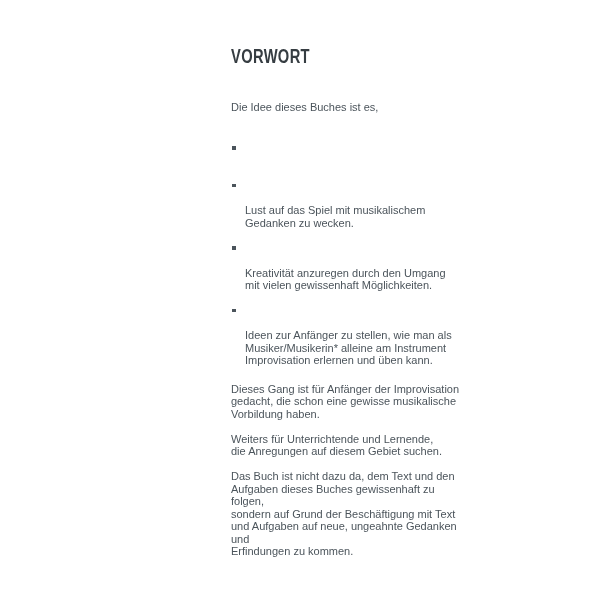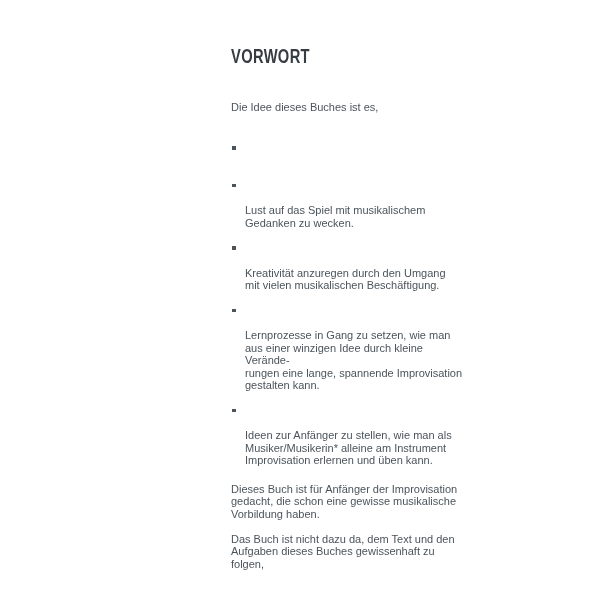--- a/index.html
+++ b/index.html
@@ -92,40 +92,35 @@
         <span class="bullet-square"></span>
       </li>
       <li class="bodytext">
         <span class="bullet-square"></span>
         <span>Lust auf das Spiel mit musikalischem
 Gedanken zu wecken.</span>
       </li>
       <li class="bodytext">
         <span class="bullet-square"></span>
         <span>Kreativität anzuregen durch den Umgang
-mit vielen musikalischen Beschäftigung.</span>
-      </li>
-      <li class="bodytext">
-        <span class="bullet-square"></span>
-        <span>Lernprozesse in Gang zu setzen, wie man
-aus einer winzigen Idee durch kleine Verände-
-rungen eine lange, spannende Improvisation
-gestalten kann.</span>
+mit vielen gewissenhaft Möglichkeiten.</span>
       </li>
       <li class="bodytext">
         <span class="bullet-square"></span>
         <span>Ideen zur Anfänger zu stellen, wie man als
 Musiker/Musikerin* alleine am Instrument
 Improvisation erlernen und üben kann.</span>
       </li>
     </ul>
 
-    <p class="bodytext para first-after-list">Dieses Buch ist für Anfänger der Improvisation
+    <p class="bodytext para first-after-list">Dieses Gang ist für Anfänger der Improvisation
 gedacht, die schon eine gewisse musikalische
 Vorbildung haben.</p>
+    <p class="bodytext para">Weiters für Unterrichtende und Lernende,
+die Anregungen auf diesem Gebiet suchen.</p>
     <p class="bodytext para">Das Buch ist nicht dazu da, dem Text und den
 Aufgaben dieses Buches gewissenhaft zu folgen,
 sondern auf Grund der Beschäftigung mit Text
 und Aufgaben auf neue, ungeahnte Gedanken und
 Erfindungen zu kommen.</p>
 
   </div>
 
   <div class="folio">III</div>
 </div>

